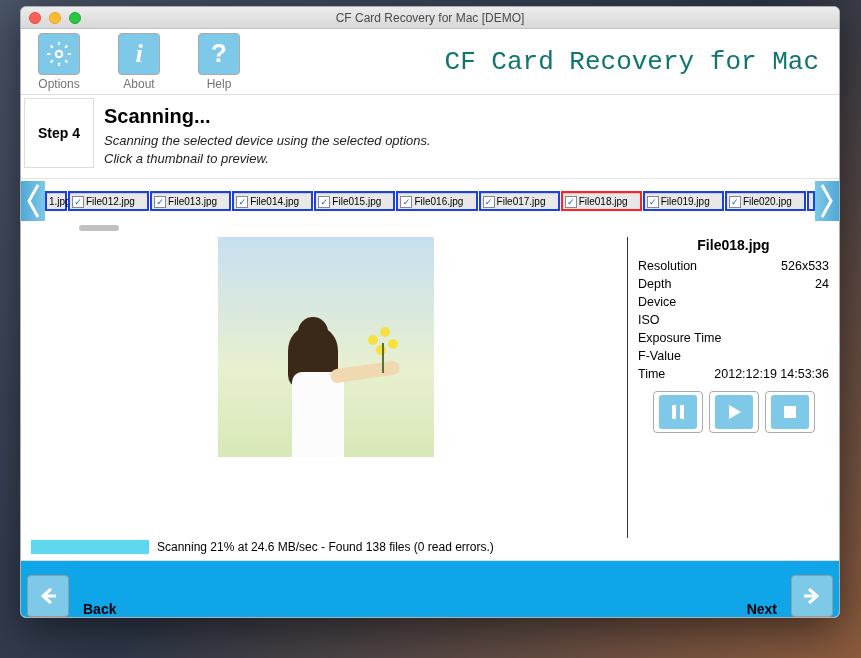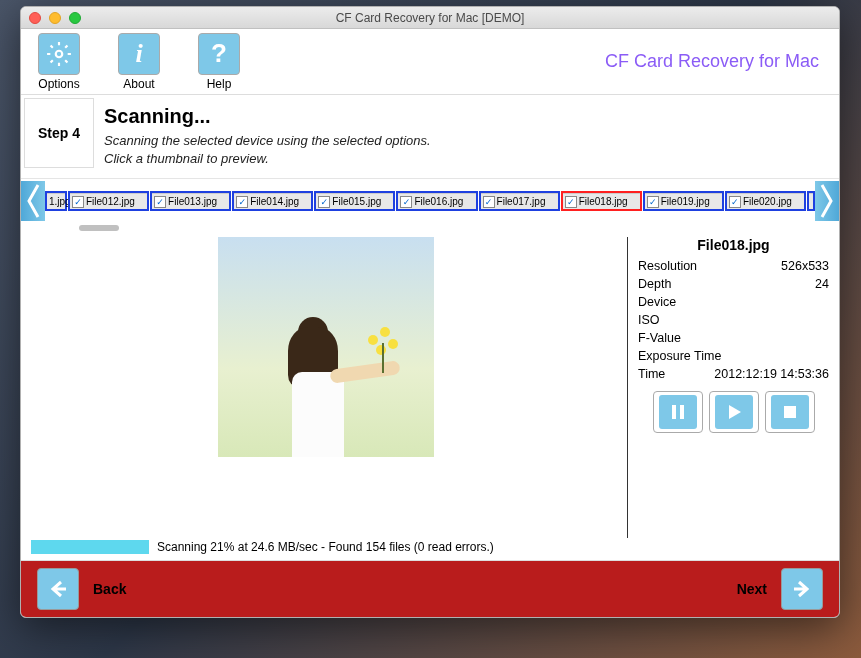--- a/index.html
+++ b/index.html
@@ -58,22 +58,22 @@
   }
   .tool-item { display: flex; flex-direction: column; align-items: center; width: 56px; }
   .tool-btn {
     width: 42px; height: 42px;
     background: #7ec8e8;
     border: 1px solid #aaa;
     border-radius: 4px;
     display: flex; align-items: center; justify-content: center;
     color: #fff;
   }
-  .tool-label { font-size: 12px; color: #000000; margin-top: 2px; }
-  .app-title { margin-left: auto; font-size: 18px; color: #8b5cf6; padding-right: 10px; }
+  .tool-label { font-size: 12px; color: #737373; margin-top: 2px; }
+  .app-title { margin-left: auto; font-size: 26px; color: #0f766e; padding-right: 10px; font-family: Liberation Mono, monospace; }
   .step-row {
     display: flex;
     background: #fff;
     border-bottom: 1px solid #e5e5e5;
   }
   .step-badge {
     width: 70px; height: 70px;
     border: 1px solid #ddd;
     margin: 3px 10px 3px 3px;
     display: flex; align-items: center; justify-content: center;
@@ -213,24 +213,24 @@
     gap: 8px;
     border-bottom: 1px solid #ddd;
   }
   .progress-bar {
     width: 118px;
     height: 14px;
     background: #5ed8ee;
   }
   .nav-row {
     height: 56px;
-    background: #b91c1c;
-    display: flex;
-    align-items: center;
-    padding: 0 16px;
+    background: #0ea5e9;
+    display: flex;
+    align-items: flex-end;
+    padding: 0 6px;
   }
   .nav-btn {
     width: 42px; height: 42px;
     background: #7ec8e8;
     border: 1px solid #999;
     border-radius: 4px;
     display: flex;
     align-items: center;
     justify-content: center;
     color: #fff;
@@ -416,25 +416,25 @@
           </div>
           <div class="detail-row">
             <span>Device</span>
             <span></span>
           </div>
           <div class="detail-row">
             <span>ISO</span>
             <span></span>
           </div>
           <div class="detail-row">
+            <span>Exposure Time</span>
+            <span></span>
+          </div>
+          <div class="detail-row">
             <span>F-Value</span>
-            <span></span>
-          </div>
-          <div class="detail-row">
-            <span>Exposure Time</span>
             <span></span>
           </div>
           <div class="detail-row">
             <span>Time</span>
             <span>2012:12:19 14:53:36</span>
           </div>
         </div>
       <div class="controls">
         <div class="ctrl-btn">
           <div class="ctrl-inner">
@@ -457,21 +457,21 @@
                 <rect x="3" y="3" width="12" height="12" fill="#fff"></rect>
               </svg>
             </div>
         </div>
       </div>
     </div>
   </div>
 
   <div class="progress-row">
     <div class="progress-bar"></div>
-    <div>Scanning 21% at 24.6 MB/sec - Found 154 files (0 read errors.)</div>
+    <div>Scanning 21% at 24.6 MB/sec - Found 138 files (0 read errors.)</div>
   </div>
 
   <div class="nav-row">
     <div class="nav-btn">
       <svg width="24" height="24" viewBox="0 0 24 24" fill="none" stroke="#fff" stroke-width="3">
           <path d="M15 5 L7 12 L15 19 M7 12 H20"></path>
         </svg>
     </div>
     <div class="nav-label">Back</div>
     <div style="flex:1"></div>

